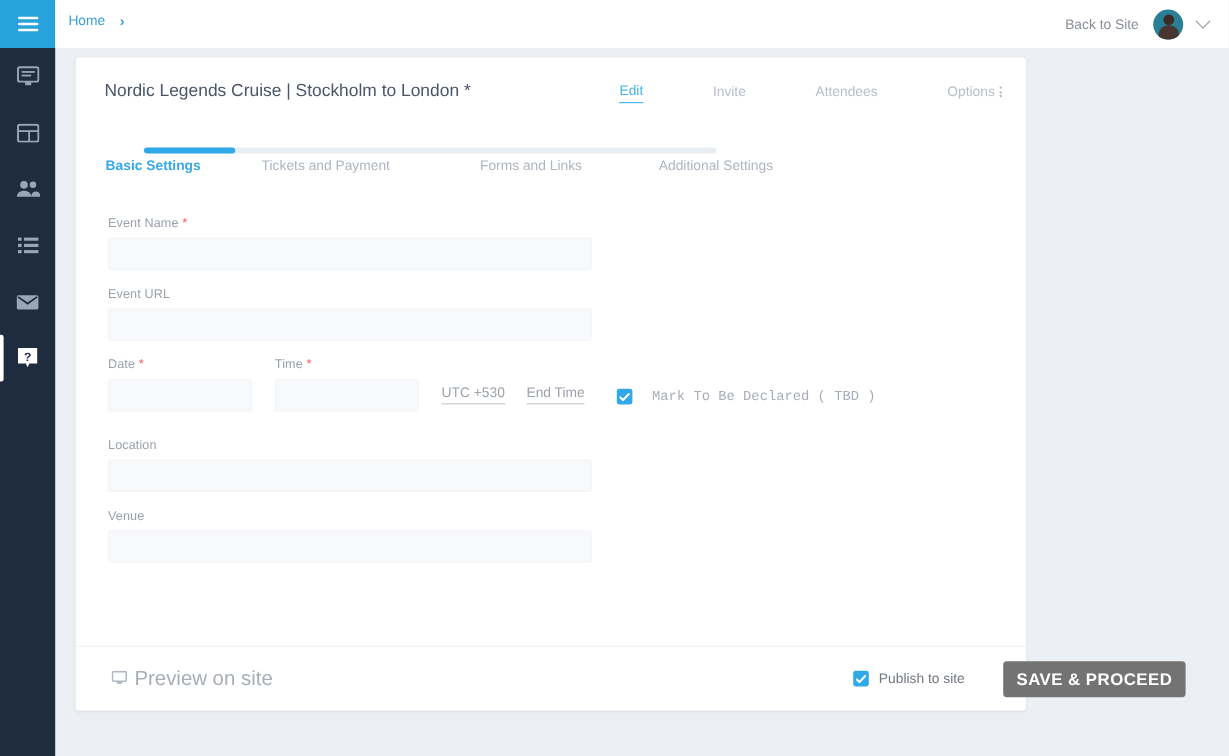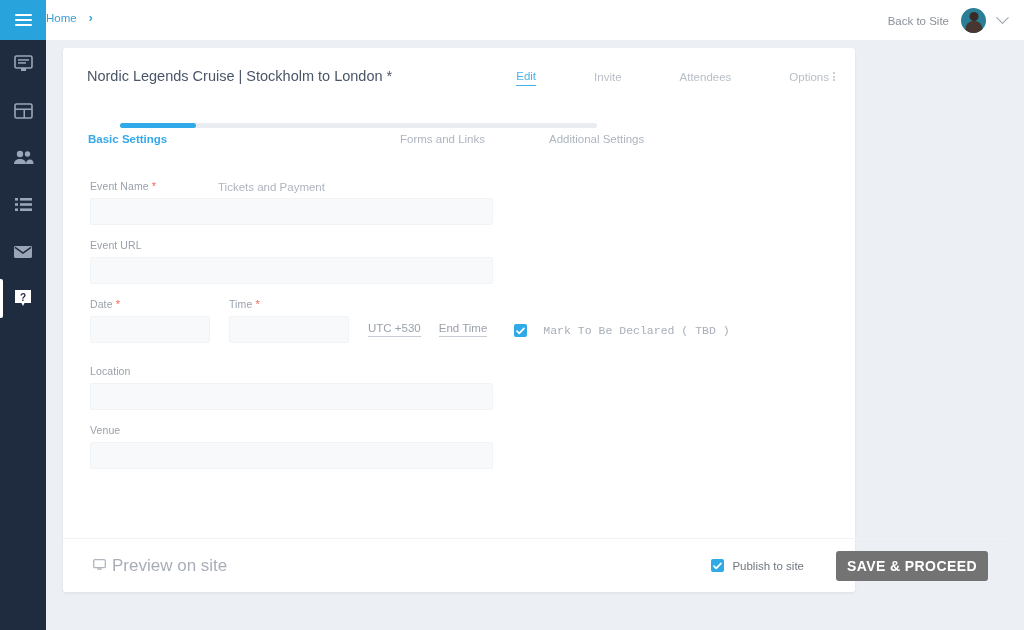--- a/index.html
+++ b/index.html
@@ -44,21 +44,21 @@
     width: 3px; height: 39px; background: #fff; border-radius: 0 2px 2px 0;
   }
 
   
   .topbar {
     position: absolute; left: 46px; top: 0;
     width: 978px; height: 40px;
     background: #ffffff;
   }
   .breadcrumb {
-    position: absolute; left: 0; top: 12px;
+    position: absolute; left: 11px; top: 12px;
     display: flex; align-items: center; gap: 12px;
     font-size: 11.5px;
   }
   .breadcrumb .crumb-link { color: #3a9fd4; cursor: pointer; }
   .breadcrumb .crumb-sep {
     color: #3a9fd4; font-size: 12px; font-weight: bold; line-height: 1;
   }
   .topbar-right {
     position: absolute; right: 17px; top: 8px;
     display: flex; align-items: center; gap: 12px;
@@ -138,21 +138,21 @@
   }
   .step-labels {
     position: absolute; left: 0; top: 23px;
     width: 100%;
   }
   .step {
     position: absolute; font-size: 11.5px; color: #aeb5bf; cursor: pointer;
   }
   .step.active { color: #36a9ea; font-weight: bold; }
   .step.s0 { left: 25px; }
-  .step.s1 { left: 155px; margin-top: 48px; }
+  .step.s1 { left: 155px; }
   .step.s2 { left: 337px; }
   .step.s3 { left: 486px; }
 
   
   .form { position: relative; padding: 18px 0 0 27px; }
   .field-label {
     font-size: 10.5px; color: #9aa1ab; margin-bottom: 6px;
     letter-spacing: .1px;
   }
   .req { color: #f4655c; font-size: 11px; }

